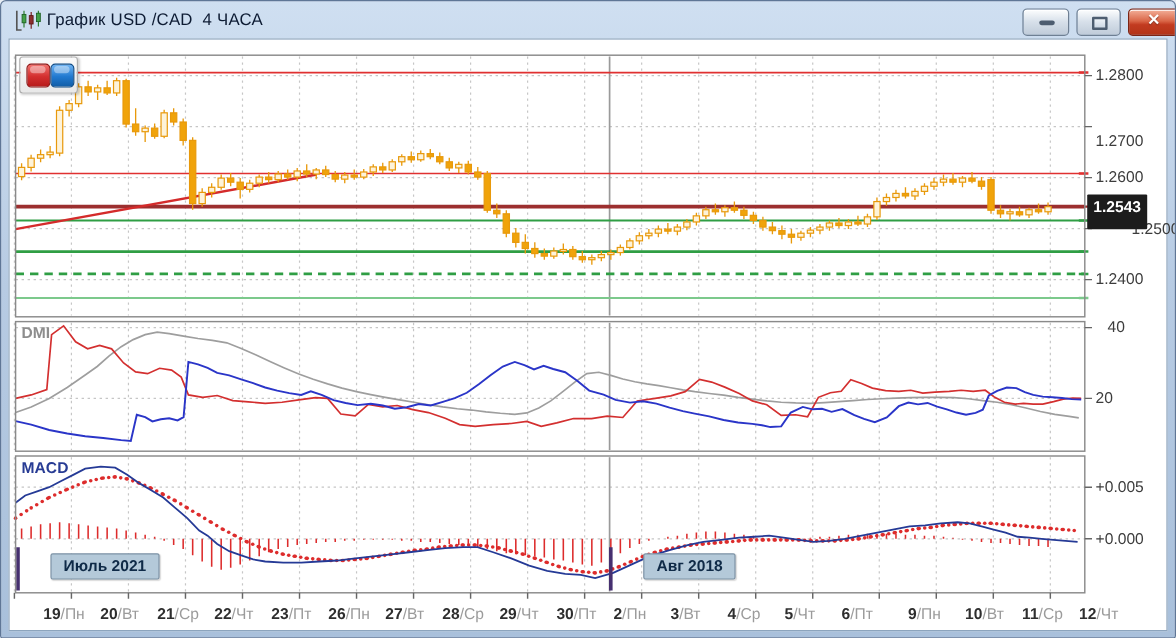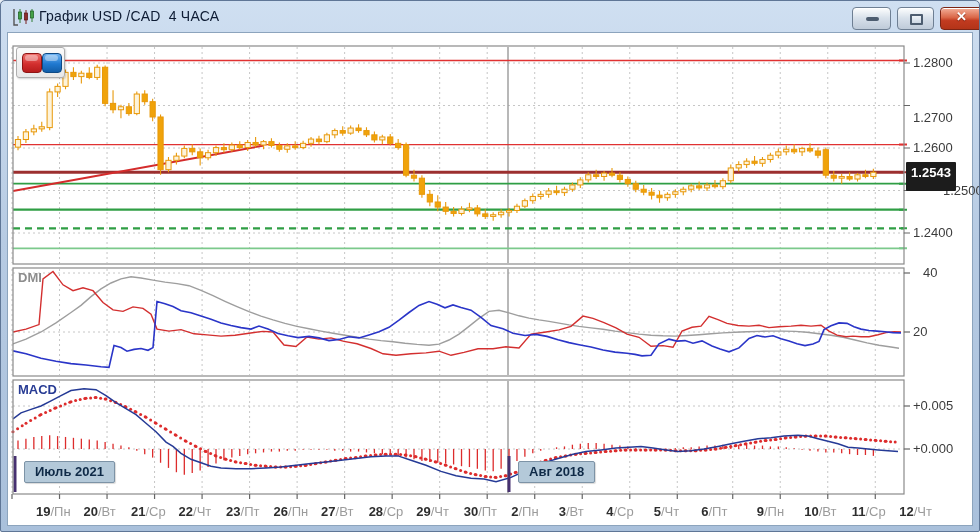--- a/index.html
+++ b/index.html
@@ -33,21 +33,21 @@
   #sym-blue{left:25px;background:linear-gradient(#6fb3f2,#2079d0 55%,#125ea8);border:1px solid #0d4a86;}
   .sym-btn i{position:absolute;left:2px;top:1px;width:13px;height:6px;border-radius:3px;background:rgba(255,255,255,.4);}
   
   .price-label,.scale-label{position:absolute;font-size:13px;color:#3c3c3c;white-space:nowrap;}
   #current-price-badge{position:absolute;left:905px;width:50px;height:29px;background:#1c1c1c;color:#fff;
     font-size:13px;font-weight:600;text-align:center;line-height:21px;border-radius:1px;}
   .x-label{position:absolute;top:503px;font-size:13px;white-space:nowrap;}
   .x-label b{color:#2e2e2e;font-weight:700;margin-left:20px;}
   .x-label i{font-style:normal;color:#9b9b9b;}
   .month-label{position:absolute;top:460px;height:18px;line-height:18px;padding:1px 10px;background:#b4c9d9;
-    border:1px solid #7d93a6;border-radius:2px;font-size:13px;font-weight:700;color:#0f2a47;box-shadow:1px 1px 1px rgba(0,0,0,.15);}
+    border:1px solid #7d93a6;border-radius:2px;font-size:13px;font-weight:700;color:#0f2a47;box-shadow:1px 1px 1px rgba(0,0,0,.15);margin-left:18px;}
 </style>
 </head>
 <body>
 
 <div id="window">
   <div id="titlebar">
     <svg id="title-icon" viewBox="0 0 22 18">
       <path d="M1 1 L1 17 L5 17" stroke="#555" stroke-width="1.4" fill="none"></path>
       <line x1="7" y1="1" x2="7" y2="15" stroke="#2e7d32" stroke-width="1"></line>
       <rect x="5.4" y="4" width="3.2" height="7" fill="#43a047" stroke="#1b5e20" stroke-width=".7"></rect>

